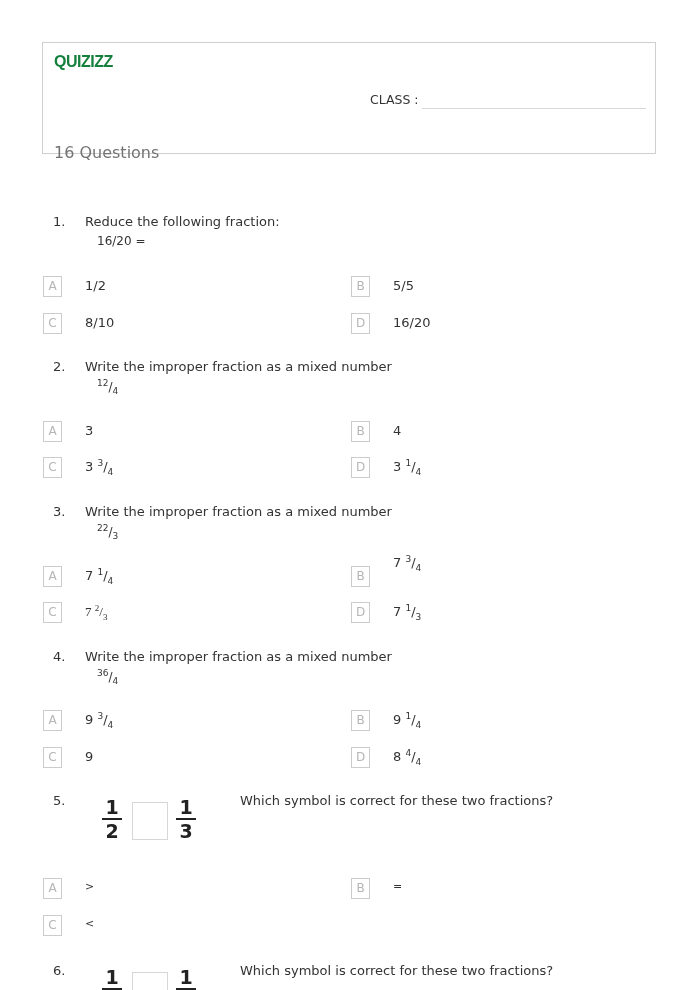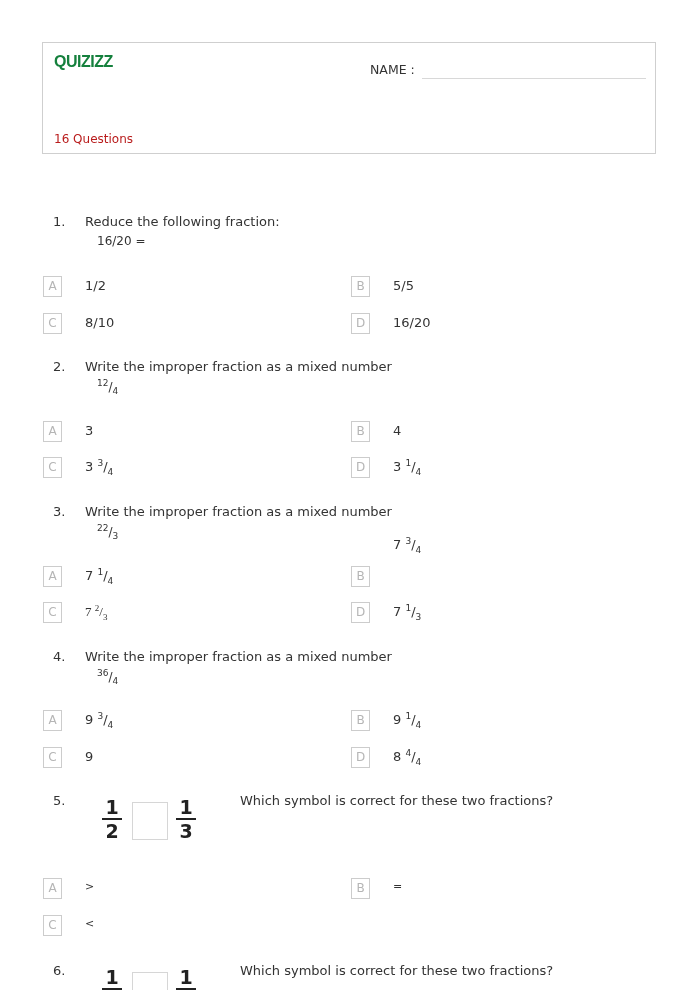--- a/index.html
+++ b/index.html
@@ -16,21 +16,21 @@
   }
   .logo {
     position: absolute; left: 11px; top: 10px;
     font-family: "Liberation Sans", sans-serif; font-weight: bold;
     font-size: 16px; letter-spacing: -0.5px; color: #15803d;
   }
   .title {
     position: absolute; left: 11px; top: 68px; font-size: 13px; color: #222;
   }
   .subtitle {
-    position: absolute; left: 11px; top: 89px; font-size: 12px; color: #b91c1c;
+    position: absolute; left: 11px; top: 100px; font-size: 16px; color: #737373;
   }
   .field {
     position: absolute; left: 327px; width: 276px; height: 20px;
     font-size: 12.5px; color: #333;
   }
   .field .lbl { position: absolute; left: 0; bottom: 2px; }
   .field .line {
     position: absolute; left: 52px; right: 0; bottom: 0; border-bottom: 1px solid #d8d8d8;
   }
   .q-num { position: absolute; left: 53px; font-size: 13px; color: #333; }
@@ -49,22 +49,22 @@
   .frac .den { display: block; line-height: 22px; }
   .blank-box { position: absolute; left: 36px; top: 6px; width: 36px; height: 38px; border: 1px solid #d6d6d6; box-sizing: border-box; }
 </style>
 </head>
 <body>
 
 <div class="header-box">
   <div class="logo">QUIZIZZ</div>
   <div class="subtitle">16 Questions</div>
 
-  <div class="field" style="top:16px;">
-    <span class="lbl">NAME :</span>
+  <div class="field" style="top:46px;">
+    <span class="lbl">CLASS :</span>
     <span class="line"></span>
   </div>
 </div>
 
 <div>
   <div class="q-num" style="top:214px;">1.</div>
   <div class="q-text" style="top:214px;">Reduce the following fraction:</div>
   <div class="q-sub" style="top:234px;">16/20 =</div>
 
   <div class="opt-box" style="left:43px;top:276px;">A</div>
@@ -93,21 +93,21 @@
 </div>
 
 <div>
   <div class="q-num" style="top:504px;">3.</div>
   <div class="q-text" style="top:504px;">Write the improper fraction as a mixed number</div>
   <div class="q-sub" style="top:523px;"><sup>22</sup>/<sub>3</sub></div>
 
   <div class="opt-box" style="left:43px;top:566px;">A</div>
   <div class="opt-text" style="left:85px;top:567px;"><span>7</span> <sup>1</sup>/<sub>4</sub></div>
   <div class="opt-box" style="left:351px;top:566px;">B</div>
-  <div class="opt-text" style="left:393px;top:536px;text-align:center;"><span>7</span> <sup>3</sup>/<sub>4</sub></div>
+  <div class="opt-text" style="left:393px;top:554px;text-align:center;"><span>7</span> <sup>3</sup>/<sub>4</sub></div>
   <div class="opt-box" style="left:43px;top:602px;">C</div>
   <div class="opt-text" style="left:85px;top:603px;font-family:Liberation Serif, serif;"><span>7</span> <sup>2</sup>/<sub>3</sub></div>
   <div class="opt-box" style="left:351px;top:602px;">D</div>
   <div class="opt-text" style="left:393px;top:603px;"><span>7</span> <sup>1</sup>/<sub>3</sub></div>
 </div>
 
 <div>
   <div class="q-num" style="top:649px;">4.</div>
   <div class="q-text" style="top:649px;">Write the improper fraction as a mixed number</div>
   <div class="q-sub" style="top:668px;"><sup>36</sup>/<sub>4</sub></div>

